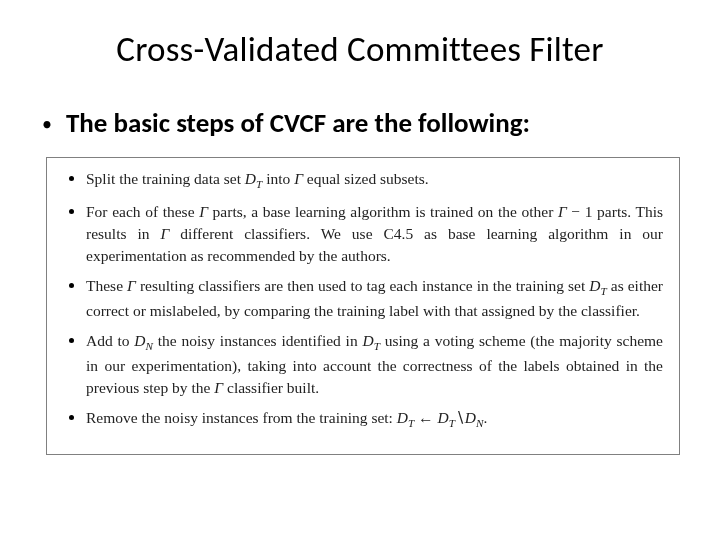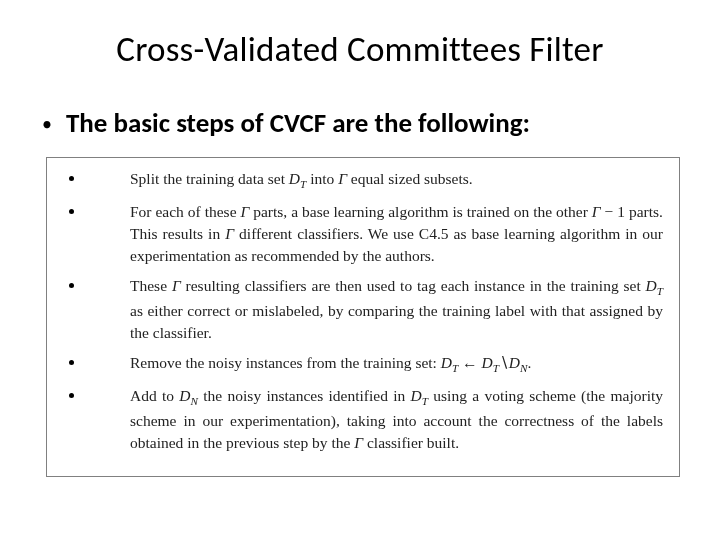--- a/index.html
+++ b/index.html
@@ -4,21 +4,21 @@
 <style>
   * { margin: 0; padding: 0; box-sizing: border-box; }
   html, body { width: 720px; height: 540px; background: #fff; font-family: Calibri, "Segoe UI", Arial, sans-serif; color: #000; }
   .slide { width: 720px; height: 540px; position: relative; padding: 28px 36px 8px 36px; }
   .title { font-size: 35px; font-weight: 400; text-align: center; margin-bottom: 36px; letter-spacing: 0.2px; }
   .intro-row { display: flex; align-items: flex-start; margin: 0 0 18px 6px; }
   .intro-bullet { font-size: 20px; line-height: 1; margin-right: 14px; margin-top: 8px; }
   .intro-text { font-size: 27px; font-weight: bold; }
   .box { border: 1px solid #808080; margin: 0 4px 0 10px; padding: 10px 16px 14px 16px; }
   .box ul { list-style: none; }
-  .box li { display: flex; align-items: flex-start; margin-bottom: 8px; gap: 44px; }
+  .box li { display: flex; align-items: flex-start; margin-bottom: 8px; }
   .dot { width: 5px; height: 5px; border-radius: 50%; background: #000; flex: 0 0 5px; margin: 8px 12px 0 6px; }
   .step { font-family: "Times New Roman", Times, serif; font-size: 15.5px; line-height: 1.42; color: #222; text-align: justify; flex: 1; }
   .mi { font-style: italic; font-family: "Times New Roman", Times, serif; }
   .sub { font-size: 0.72em; vertical-align: sub; font-style: italic; }
 </style>
 </head>
 <body>
 <div class="slide">
 
   <h1 class="title">Cross-Validated Committees Filter</h1>
@@ -44,25 +44,25 @@
       </li>
       <li>
         <span class="dot"></span>
         <span class="step">
           These <span class="mi">Γ</span> resulting classifiers are then used to tag each instance in the training set <span class="mi">D</span><span class="sub">T</span> as either correct or mislabeled, by comparing the training label with that assigned by the classifier.
         </span>
       </li>
       <li>
         <span class="dot"></span>
         <span class="step">
-          Remove the noisy instances from the training set: <span class="mi">D</span><span class="sub">T</span> ← <span class="mi">D</span><span class="sub">T</span>∖<span class="mi">D</span><span class="sub">N</span>.
+          Add to <span class="mi">D</span><span class="sub">N</span> the noisy instances identified in <span class="mi">D</span><span class="sub">T</span> using a voting scheme (the majority scheme in our experimentation), taking into account the correctness of the labels obtained in the previous step by the <span class="mi">Γ</span> classifier built.
         </span>
       </li>
       <li>
         <span class="dot"></span>
         <span class="step">
-          Add to <span class="mi">D</span><span class="sub">N</span> the noisy instances identified in <span class="mi">D</span><span class="sub">T</span> using a voting scheme (the majority scheme in our experimentation), taking into account the correctness of the labels obtained in the previous step by the <span class="mi">Γ</span> classifier built.
+          Remove the noisy instances from the training set: <span class="mi">D</span><span class="sub">T</span> ← <span class="mi">D</span><span class="sub">T</span>∖<span class="mi">D</span><span class="sub">N</span>.
         </span>
       </li>
     </ul>
   </div>
 
 </div>
 
 </body></html>

